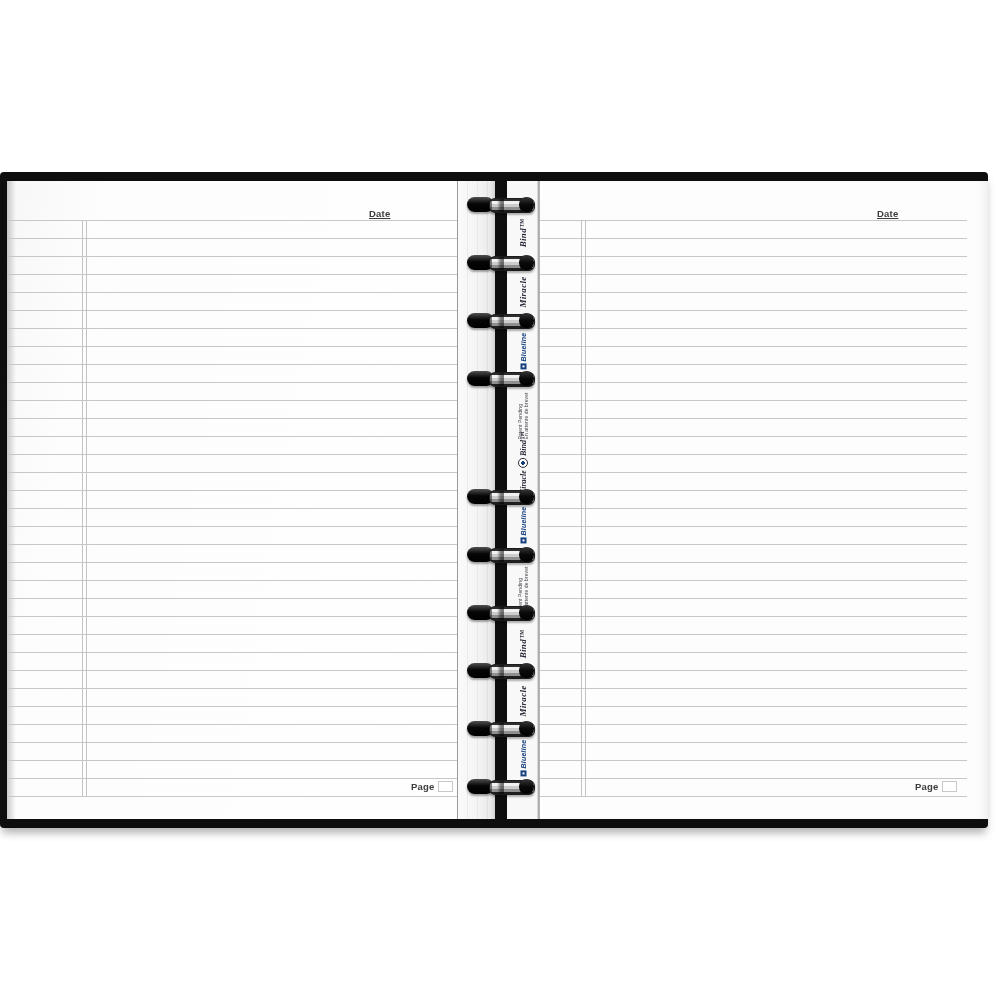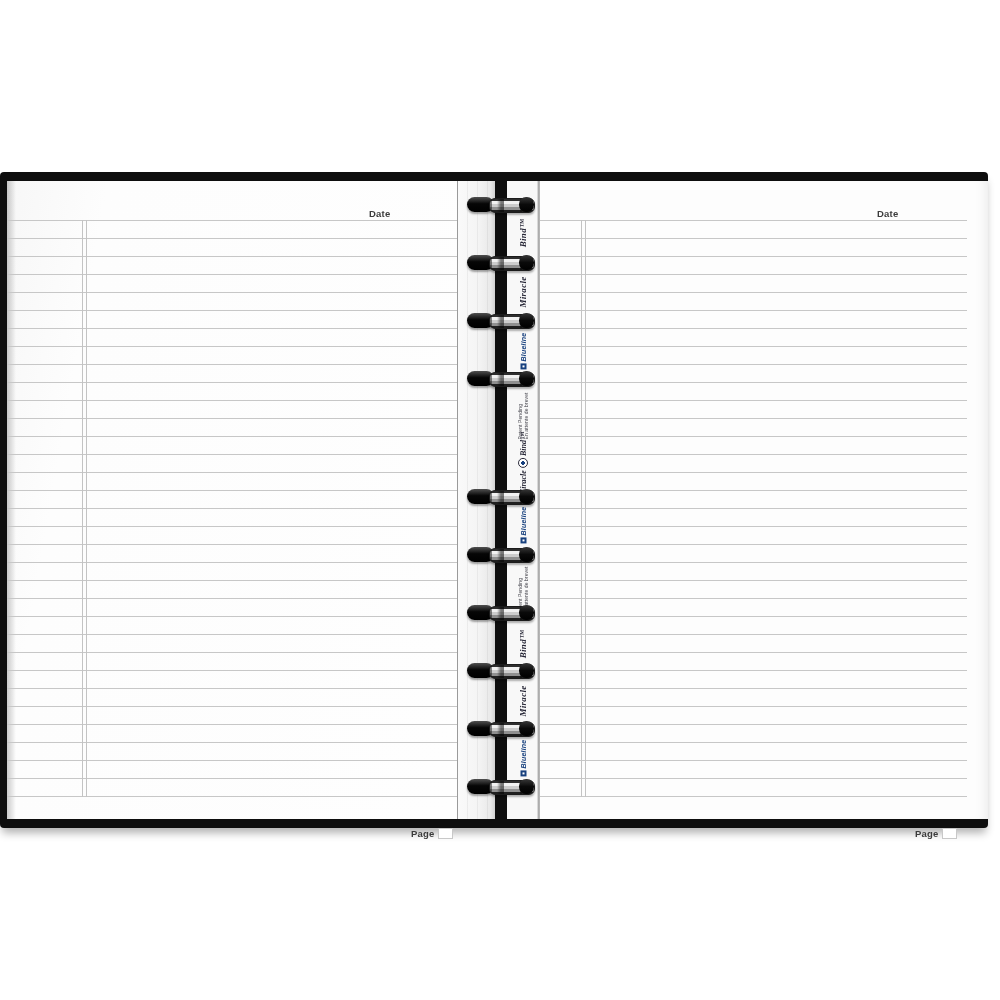--- a/index.html
+++ b/index.html
@@ -21,24 +21,24 @@
 
   
   .ruled{position:absolute;top:39px;height:577px;
          background-image:repeating-linear-gradient(to bottom,#c7c7c7 0px,#c7c7c7 1px,transparent 1px,transparent 18px);}
   .page-left .ruled{left:0;width:450px;}
   .page-right .ruled{left:0;width:427px;}
   .mline{position:absolute;top:39px;height:577px;width:1px;background:#c3c3c3;}
 
   
   .datelbl{position:absolute;top:27px;font:700 9.5px "Liberation Sans",sans-serif;
-           color:#3c3c3c;letter-spacing:.2px;}
+           color:#3c3c3c;letter-spacing:.2px;text-decoration:underline;}
   .page-left .datelbl{left:362px;}
   .page-right .datelbl{left:337px;}
-  .pagelbl{position:absolute;top:647px;display:flex;align-items:center;gap:3px;
+  .pagelbl{position:absolute;top:600px;display:flex;align-items:center;gap:3px;
            font:700 9.5px "Liberation Sans",sans-serif;color:#3c3c3c;letter-spacing:.2px;}
   .page-left .pagelbl{left:404px;}
   .page-right .pagelbl{left:375px;}
   .numbox{width:13px;height:9px;border:1px solid #c8c8c8;background:#ffffff;}
 
   
   .edge-strip{position:absolute;left:458px;top:181px;width:37px;height:638px;
       background:
         repeating-linear-gradient(to right,transparent 0 9px,rgba(0,0,0,0.05) 9px 10px),
         linear-gradient(to right,#fafafa,#f4f4f4 55%,#e9e9e9 88%,#d2d2d2);}

